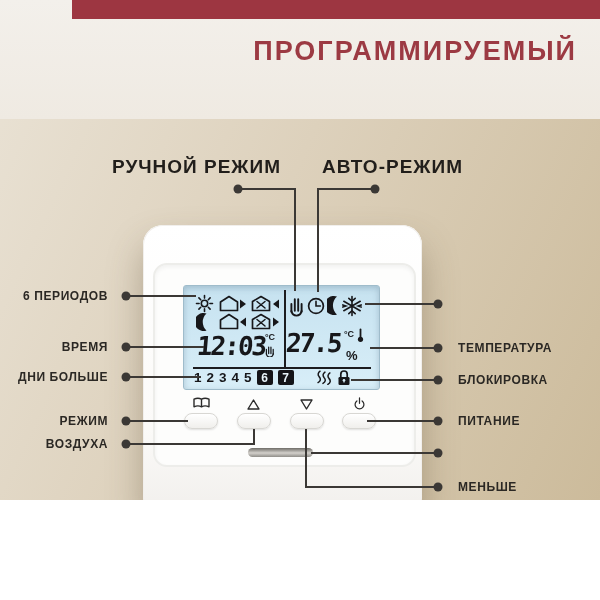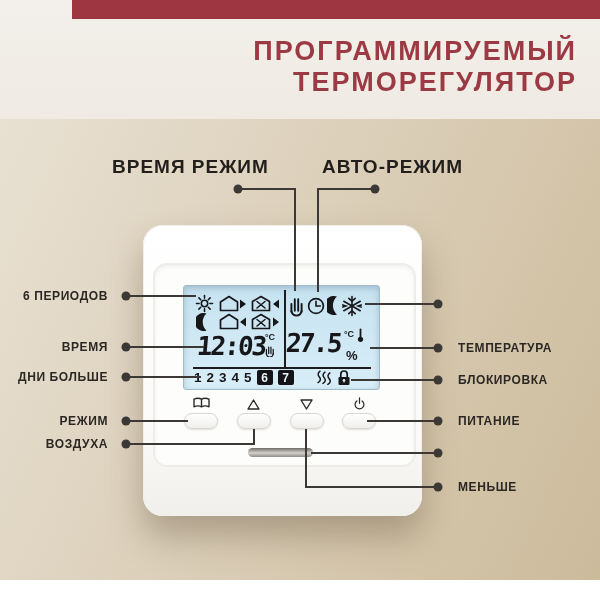--- a/index.html
+++ b/index.html
@@ -1,17 +1,17 @@
 <!DOCTYPE html>
 <html><head>
 <meta charset="utf-8">
 <style>
   html,body{margin:0;padding:0;}
   .canvas{
-    position:relative; width:600px; height:580px; overflow:hidden;
+    position:relative; width:600px; height:500px; overflow:hidden;
     font-family:"Liberation Sans", sans-serif;
     background:linear-gradient(115deg,#eae3d6 0%,#ddd1bc 45%,#ccbb9b 100%);
   }
   .top-band{position:absolute;left:0;top:0;width:600px;height:119px;
     background:linear-gradient(180deg,#f3f0eb,#efeae2);}
   .top-red-bar{position:absolute;left:72px;top:0;width:528px;height:19px;background:#9d3641;}
   .bottom-left-red{position:absolute;left:0;top:580px;width:234px;height:20px;background:#9d3641;}
   .bottom-right-light{position:absolute;left:453px;top:580px;width:147px;height:20px;background:#f0e9df;}
   .title{position:absolute;right:23px;top:36px;text-align:right;color:#9c3a43;
     font-weight:700;font-size:27px;line-height:31px;letter-spacing:2px;z-index:2;}
@@ -58,24 +58,23 @@
 
 <div class="canvas">
 
   <div class="top-band"></div>
   <div class="top-red-bar"></div>
   <div class="bottom-left-red"></div>
   <div class="bottom-right-light"></div>
 
   <div class="title">
     <div>ПРОГРАММИРУЕМЫЙ</div>
-    <div>ТЕРМОРЕГУЛЯТОР</div>
   </div>
 
-  <div class="mode-label" id="mode-manual">ВРЕМЯ РЕЖИМ</div>
+  <div class="mode-label" id="mode-manual">РУЧНОЙ РЕЖИМ</div>
   <div class="mode-label" id="mode-auto">АВТО-РЕЖИМ</div>
 
   <div class="side-label left" style="top:289px">6 ПЕРИОДОВ</div>
   <div class="side-label left" style="top:340px">ВРЕМЯ</div>
   <div class="side-label left" style="top:370px">ДНИ БОЛЬШЕ</div>
   <div class="side-label left" style="top:414px">РЕЖИМ</div>
   <div class="side-label left" style="top:437px">ВОЗДУХА</div>
 
   <div class="side-label right" style="top:341px">ТЕМПЕРАТУРА</div>
   <div class="side-label right" style="top:373px">БЛОКИРОВКА</div>

